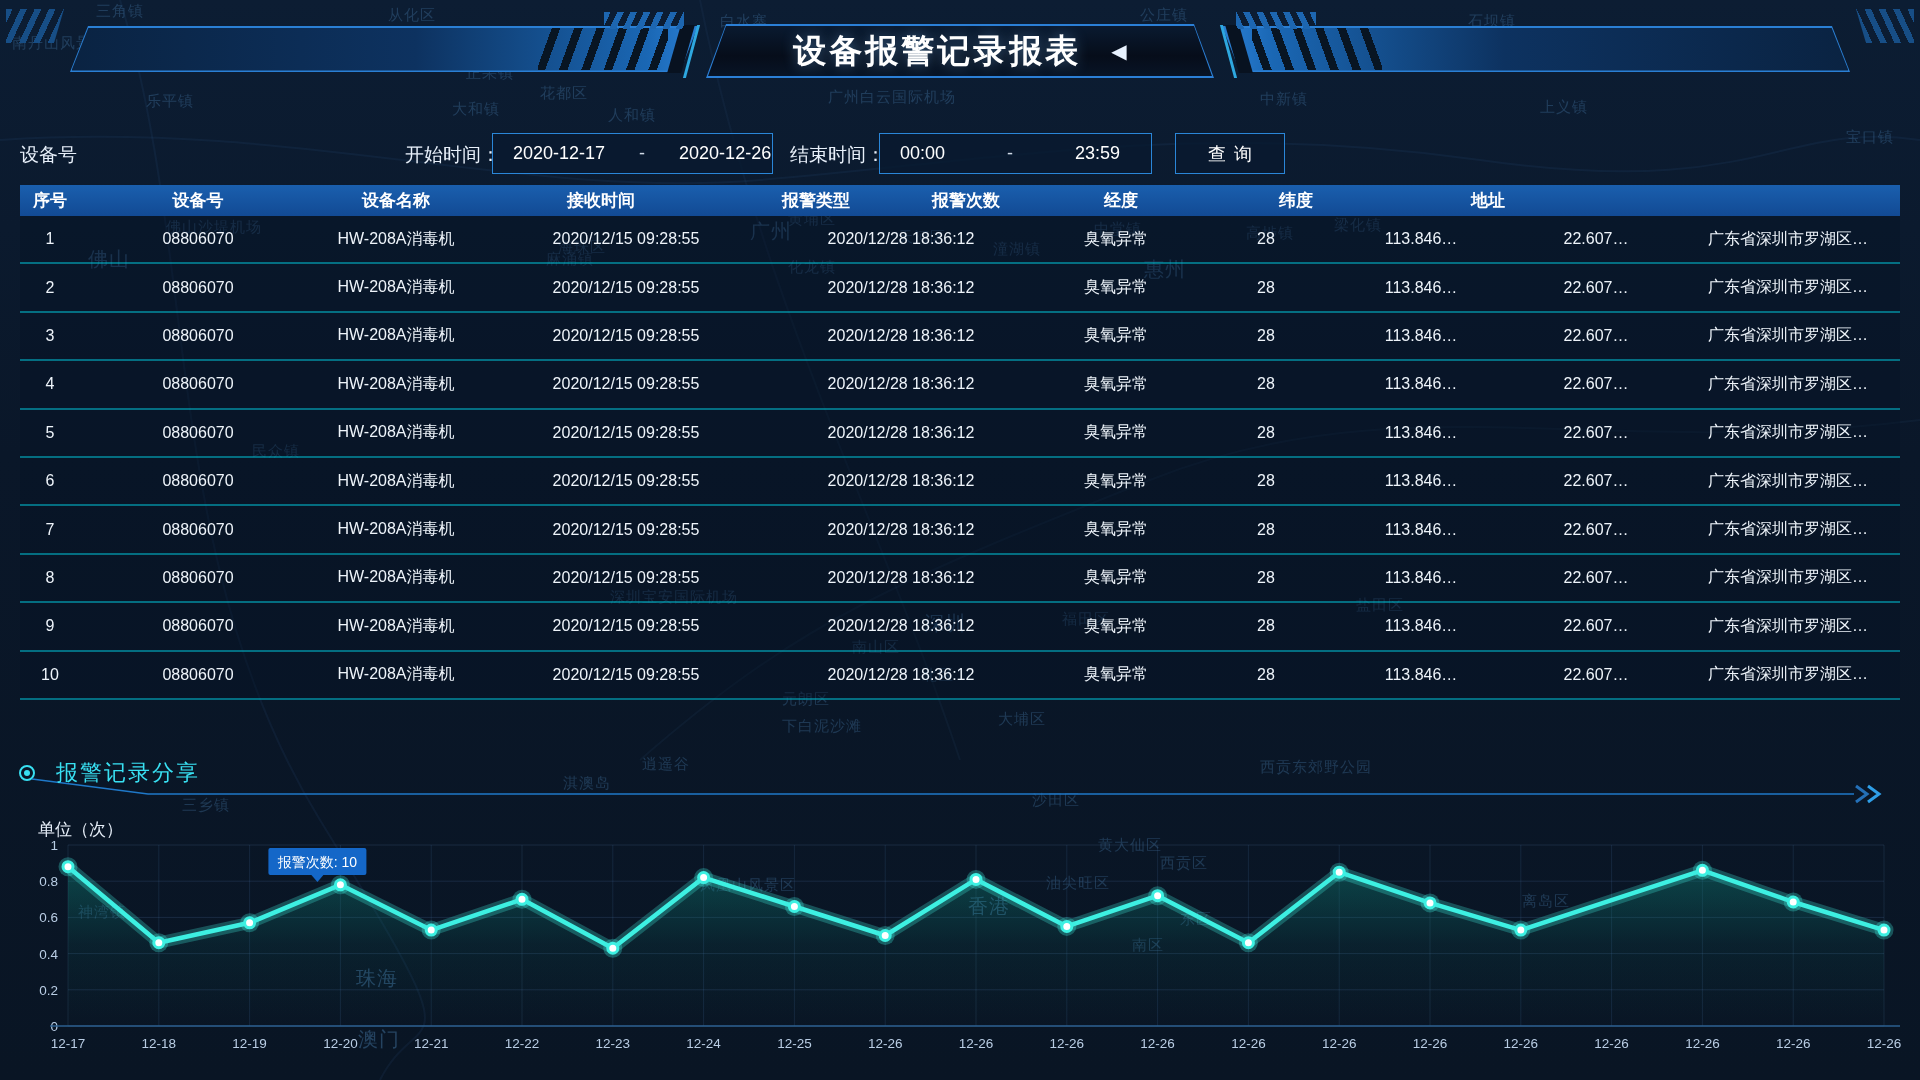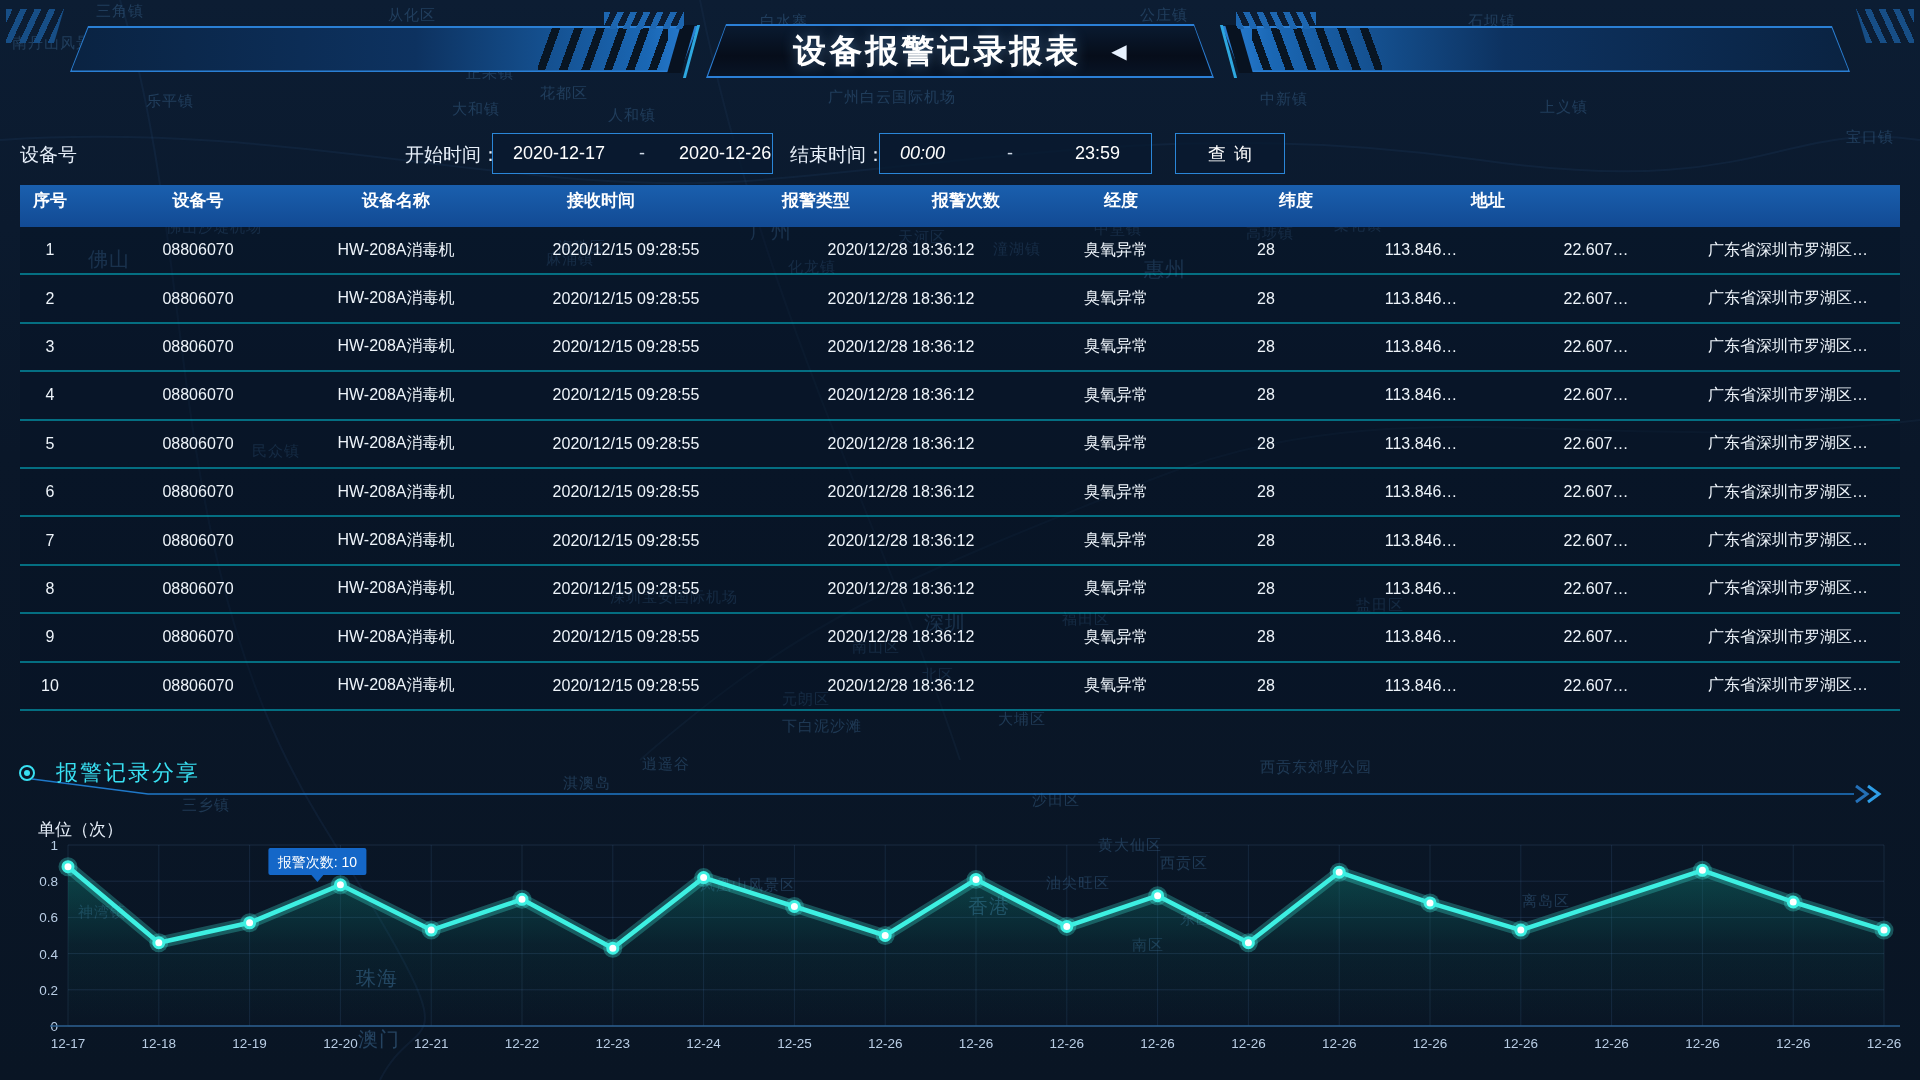--- a/index.html
+++ b/index.html
@@ -52,26 +52,26 @@
   .flabel{position:absolute;top:0;height:43px;line-height:43px;color:#e8f0fa;font-size:19px;}
   .fbox{position:absolute;top:0;height:41px;border:1px solid #2a86d8;background:rgba(9,26,47,.82);
     display:flex;align-items:center;color:#ffffff;font-size:18px;box-sizing:border-box;}
   .dropdown{left:105px;width:275px;padding:0 18px;justify-content:space-between;cursor:pointer;}
   .caret{width:0;height:0;border-left:6px solid transparent;border-right:6px solid transparent;border-top:7px solid #cfd9e6;}
   .rangebox span{display:block;}
   .datebox{left:492px;width:281px;}
   .datebox .v1{margin-left:20px;}
   .datebox .sep{margin:0 34px;color:#cfd9e6;}
   .timebox{left:879px;width:273px;}
-  .timebox .v1{margin-left:20px;font-style:italic;}
+  .timebox .v1{margin-left:20px;}
   .timebox .sep{margin:0 62px;color:#cfd9e6;}
   .querybtn{left:1175px;width:110px;justify-content:center;letter-spacing:8px;padding-left:8px;cursor:pointer;}
   
   .table{position:absolute;left:20px;top:185px;width:1880px;z-index:6;}
-  .thead{display:flex;height:42px;background:linear-gradient(180deg,#1a5fae 0%,#124a94 100%);}
+  .thead{display:flex;height:31px;background:linear-gradient(180deg,#1a5fae 0%,#124a94 100%);}
   .th{text-align:center;line-height:31px;font-size:17px;font-weight:bold;color:#ffffff;flex:none;}
   .tr{display:flex;height:48.4px;align-items:center;box-sizing:border-box;
       border-bottom:2px solid rgba(0,200,220,.5);background:rgba(6,18,36,.38);}
   .td{text-align:center;font-size:16px;color:#eef4fa;flex:none;white-space:nowrap;}
   
   #section-deco{position:absolute;left:0;top:748px;z-index:6;}
   .section-title{position:absolute;left:56px;top:758px;z-index:7;font-size:22px;color:#38e0f2;letter-spacing:2px;}
   
   .chart-wrap{position:absolute;left:20px;top:810px;width:1890px;height:268px;z-index:6;}
   .unit-label{position:absolute;left:18px;top:8px;font-size:17px;color:#e6eef8;}
@@ -83,21 +83,21 @@
   <path d="M0,140 C300,120 520,200 760,180 S1200,120 1480,160 1780,120 1920,140" fill="none" stroke="rgba(60,110,165,.10)" stroke-width="2"></path>
   <path d="M120,0 C200,260 160,560 320,820 S420,1000 380,1080" fill="none" stroke="rgba(60,110,165,.10)" stroke-width="2"></path>
   <path d="M1920,420 C1600,460 1400,380 1150,480 S800,620 640,760" fill="none" stroke="rgba(60,110,165,.08)" stroke-width="2"></path>
   <path d="M700,0 C760,300 880,520 960,760" fill="none" stroke="rgba(60,110,165,.08)" stroke-width="2"></path>
   <path d="M1480,60 C1560,70 1650,50 1760,64" fill="none" stroke="rgba(70,130,190,.18)" stroke-width="2"></path>
 </svg>
 
 <div id="map-labels">
     <span class="maplabel" style="left: 96px; top: 2px;">三角镇</span>
     <span class="maplabel" style="left: 388px; top: 6px;">从化区</span>
-    <span class="maplabel" style="left: 760px; top: 12px; text-align: right;">白水寨</span>
+    <span class="maplabel" style="left: 720px; top: 12px; text-align: right;">白水寨</span>
     <span class="maplabel" style="left: 1140px; top: 6px;">公庄镇</span>
     <span class="maplabel" style="left: 1468px; top: 12px;">石坝镇</span>
     <span class="maplabel" style="left: 12px; top: 34px;">南丹山风景区</span>
     <span class="maplabel" style="left: 328px; top: 26px;">王子山森林公园</span>
     <span class="maplabel" style="left: 466px; top: 64px;">正果镇</span>
     <span class="maplabel" style="left: 746px; top: 56px;">花东镇</span>
     <span class="maplabel" style="left: 540px; top: 84px;">花都区</span>
     <span class="maplabel" style="left: 828px; top: 88px;">广州白云国际机场</span>
     <span class="maplabel" style="left: 452px; top: 100px;">大和镇</span>
     <span class="maplabel" style="left: 608px; top: 106px;">人和镇</span>

